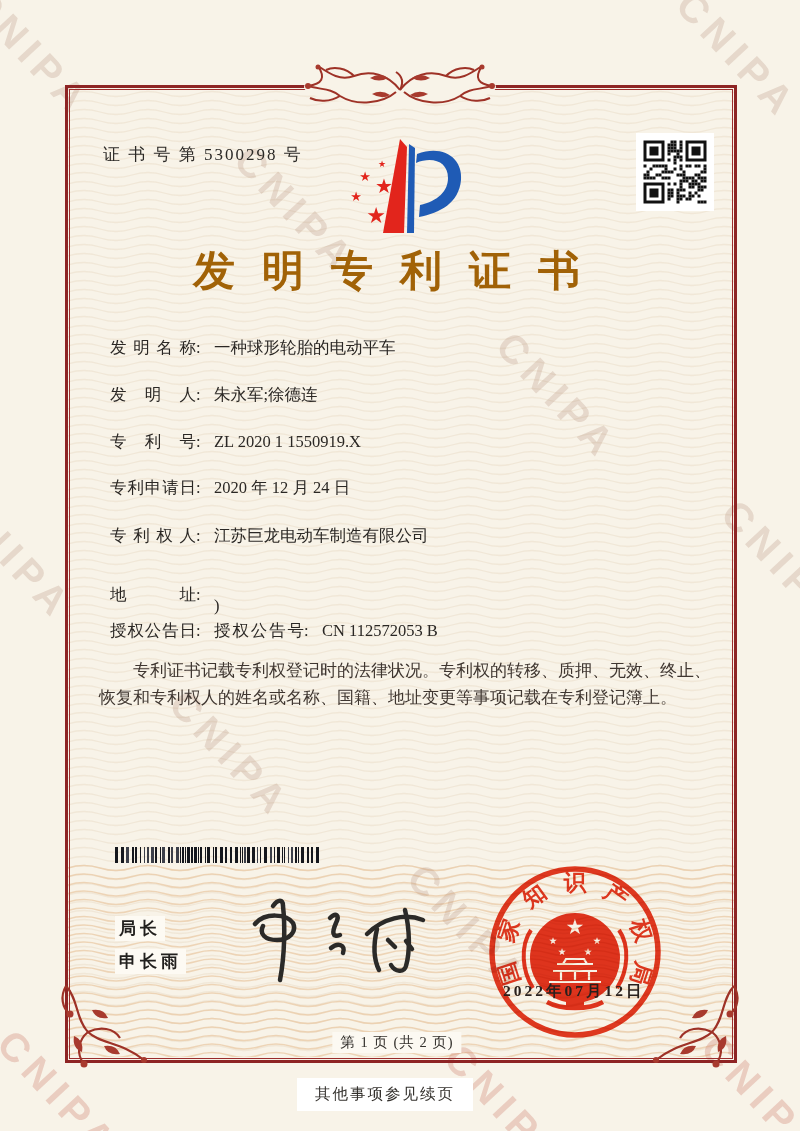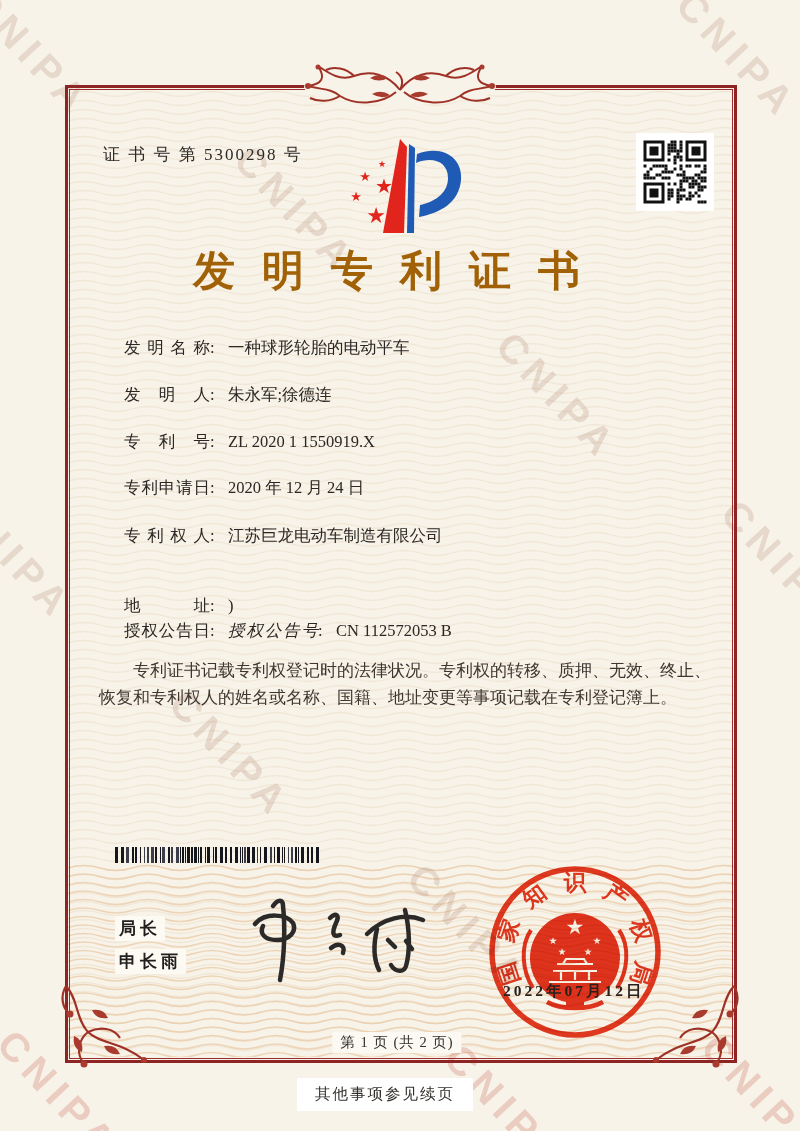--- a/index.html
+++ b/index.html
@@ -21,28 +21,28 @@
 
   
   .cert-no{position:absolute;left:103px;top:143px;font-size:17px;
            letter-spacing:2px;color:#2b2926;}
   .qr-box{position:absolute;left:636px;top:133px;width:78px;height:78px;background:#fff;}
   .title{position:absolute;top:243px;left:400px;transform:translateX(-50%);
          font-size:42px;font-weight:600;color:#a16207;letter-spacing:27px;
          margin-right:-27px;white-space:nowrap;}
 
   
-  .row{position:absolute;left:124px;display:flex;align-items:flex-end;
+  .row{position:absolute;left:110px;display:flex;align-items:center;
        font-size:16.5px;color:#2a2724;line-height:1.32;}
   .flabel{display:inline-block;width:86px;text-align:justify;text-align-last:justify;flex:0 0 86px;}
   .colon{display:inline-block;width:18px;flex:0 0 18px;}
   .fvalue{white-space:nowrap;}
   .addr-val{width:492px;white-space:normal;}
   .gv{width:195px;flex:0 0 195px;}
-  .flabel2{display:inline-block;width:90px;text-align:justify;text-align-last:justify;flex:0 0 90px;font-style:italic;}
+  .flabel2{display:inline-block;width:90px;text-align:justify;text-align-last:justify;flex:0 0 90px;}
 
   
   .body-text{position:absolute;left:99px;top:657px;width:612px;
              font-size:17px;line-height:27px;color:#3f3630;}
   .body-text p{margin:0 0 5px 0;text-indent:2em;text-align:justify;}
 
   
   .signer{position:absolute;left:115px;font-size:17px;font-weight:600;
           font-family:"Liberation Sans","DejaVu Sans",sans-serif;color:#22201e;
           background:#fdfaf3;padding:1px 4px;letter-spacing:4px;}

